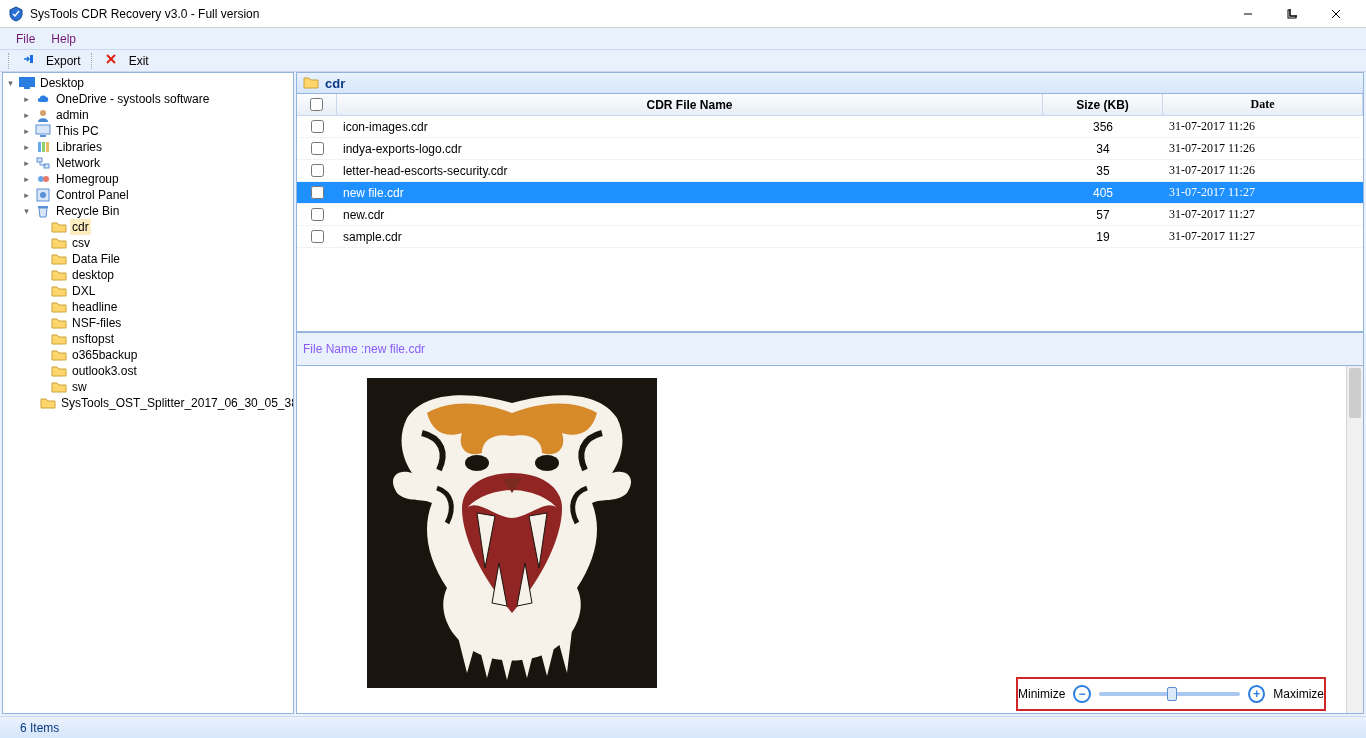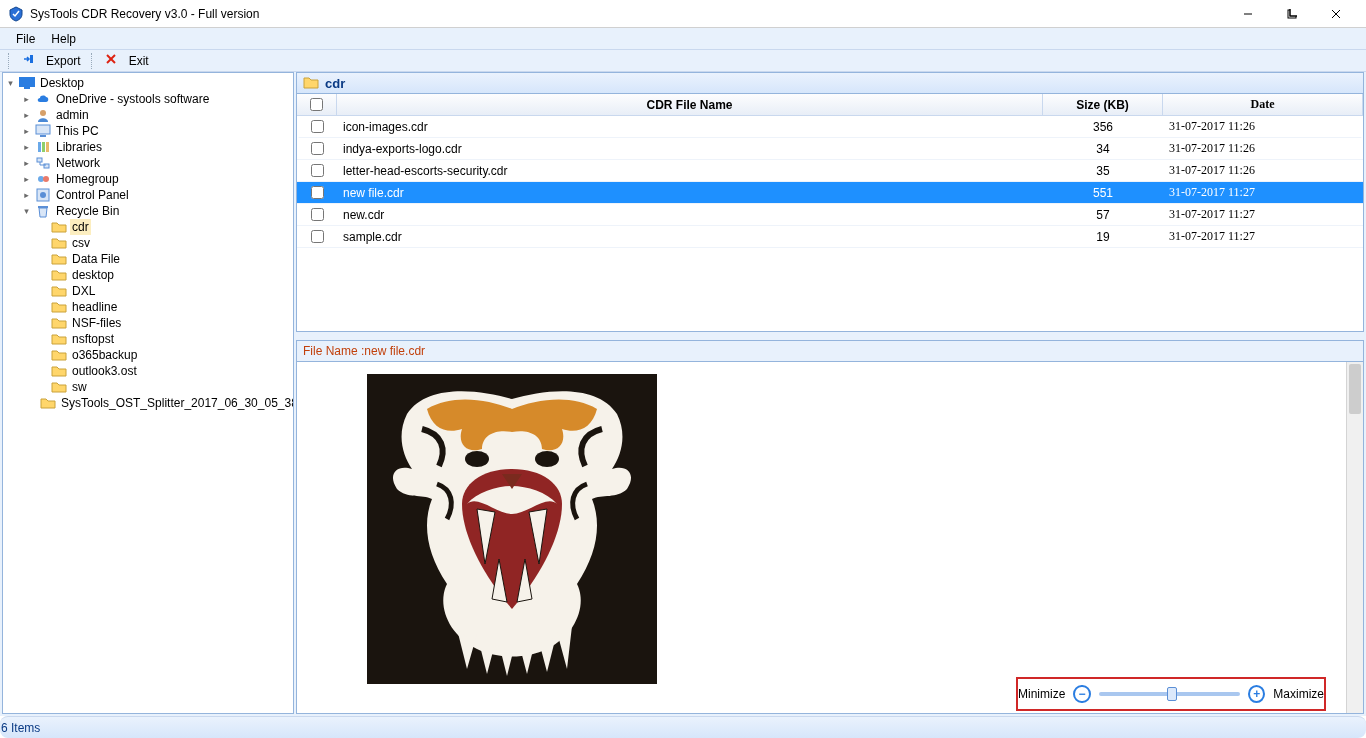--- a/index.html
+++ b/index.html
@@ -7,21 +7,21 @@
 
 
 .titlebar { height:28px; display:flex; align-items:center; padding:8px 8px; border-bottom:1px solid #d0d0d0; }
 .titlebar .app-icon { width:16px; height:16px; margin-right:6px; display:inline-flex; align-items:center; justify-content:center; }
 .titlebar .title { flex:1; color:#000; }
 .winbtn { width:44px; height:28px; display:flex; align-items:center; justify-content:center; }
 .winbtn svg { stroke:#000; stroke-width:1; fill:none; }
 
 
 .menubar { height:22px; background:#e8f1fc; display:flex; align-items:center; padding:0 8px; border-bottom:1px solid #c9d8ee; }
-.menubar .menu-item { color:#000000; padding:2px 8px; cursor:default; }
+.menubar .menu-item { color:#701a75; padding:2px 8px; cursor:default; }
 
 
 .toolbar { height:22px; background:#e8f1fc; display:flex; align-items:center; padding:0 4px; border-bottom:1px solid #c9d8ee; }
 .toolbar .sep { width:4px; height:16px; border-left:1px dotted #9ab; margin:0 4px; }
 .toolbar .tool { display:flex; align-items:center; gap:12px; padding:0 6px; cursor:default; }
 .toolbar .tool span.lbl { color:#000; }
 
 
 .main { display:flex; height:calc(738px - 28px - 22px - 22px - 22px); background:#e8f1fc; }
 .tree-pane { width:292px; background:#fff; border:1px solid #94b4dc; margin:0 2px 2px 2px; overflow:auto; padding-top:2px; }
@@ -51,34 +51,34 @@
 .filelist .frow { display:flex; height:22px; align-items:center; border-bottom:1px solid #eef3fa; }
 .filelist .frow.sel { background:#1e90ff; color:#fff; }
 .filelist .frow.sel input[type=checkbox]{ accent-color:#fff; }
 .filelist .cell { padding:0 6px; overflow:hidden; text-overflow:ellipsis; white-space:nowrap; }
 .filelist .cell.chk { width:40px; display:flex; justify-content:center; }
 .col-name { flex:1; text-align:left; }
 .col-size { width:120px; text-align:center; }
 .col-date { width:200px; text-align:left;font-family:Liberation Serif, serif; }
 
 
-.preview-header { height:22px; background:#e8f1fc; border:1px solid #94b4dc; display:flex; align-items:center; padding:0 6px; color:#c2410c; margin-top:8px; }
+.preview-header { height:34px; background:#e8f1fc; border:1px solid #94b4dc; display:flex; align-items:center; padding:0 6px; color:#8b5cf6; margin-top:0; }
 .preview-pane { flex:1; border:1px solid #94b4dc; border-top:none; background:#fff; position:relative; display:flex; }
 .preview-canvas { flex:1; position:relative; }
 .preview-scrollbar { width:17px; background:#f0f0f0; border-left:1px solid #d4d4d4; position:relative; }
 .preview-scrollbar .thumb { position:absolute; top:2px; left:2px; right:2px; height:50px; background:#cdcdcd; border-radius:2px; }
 
 .zoom-box { position:absolute; right:20px; bottom:2px; width:310px; height:34px; border:2px solid #d02828; display:flex; align-items:center; justify-content:center; gap:8px; background:rgba(255,255,255,0.6); }
 .zoom-box .zlbl { color:#000; }
 .zoom-box .zbtn { width:18px; height:18px; border:2px solid #2a7de1; border-radius:50%; display:flex; align-items:center; justify-content:center; color:#2a7de1; font-weight:bold; font-size:12px; cursor:default; }
 .zoom-box .track { width:150px; height:4px; background:#a9c7ef; border-radius:2px; position:relative; }
 .zoom-box .track .thumb { position:absolute; left:68px; top:-5px; width:10px; height:14px; background:#dce9fb; border:1px solid #5b8fd6; border-radius:2px; }
 
 
-.statusbar { height:22px; background:linear-gradient(#eaf2fd,#d6e6fb); border-top:1px solid #c9d8ee; display:flex; align-items:center; padding:0 1px; color:#0a3a84;border-radius:8px; }
+.statusbar { height:22px; background:linear-gradient(#eaf2fd,#d6e6fb); border-top:1px solid #c9d8ee; display:flex; align-items:center; padding:0 20px; color:#0a3a84; }
 
 
 .art { position:absolute; left:70px; top:12px; width:290px; height:310px; background:#1a140e; overflow:hidden; }
 .art svg { width:100%; height:100%; }
 
 input[type=checkbox]{ width:13px; height:13px; margin:0; }
 </style>
 </head>
 <body>
 
@@ -428,21 +428,21 @@
             </div>
             <div class="cell col-name" style="text-align:left">letter-head-escorts-security.cdr</div>
             <div class="cell col-size">35</div>
             <div class="cell col-date">31-07-2017 11:26</div>
           </div>
           <div class="frow sel">
             <div class="cell chk">
               <input type="checkbox" style="">
             </div>
             <div class="cell col-name" style="text-align:left">new file.cdr</div>
-            <div class="cell col-size">551</div>
+            <div class="cell col-size">405</div>
             <div class="cell col-date">31-07-2017 11:27</div>
           </div>
           <div class="frow">
             <div class="cell chk">
               <input type="checkbox" style="">
             </div>
             <div class="cell col-name" style="text-align:left">new.cdr</div>
             <div class="cell col-size">57</div>
             <div class="cell col-date">31-07-2017 11:27</div>
           </div>

